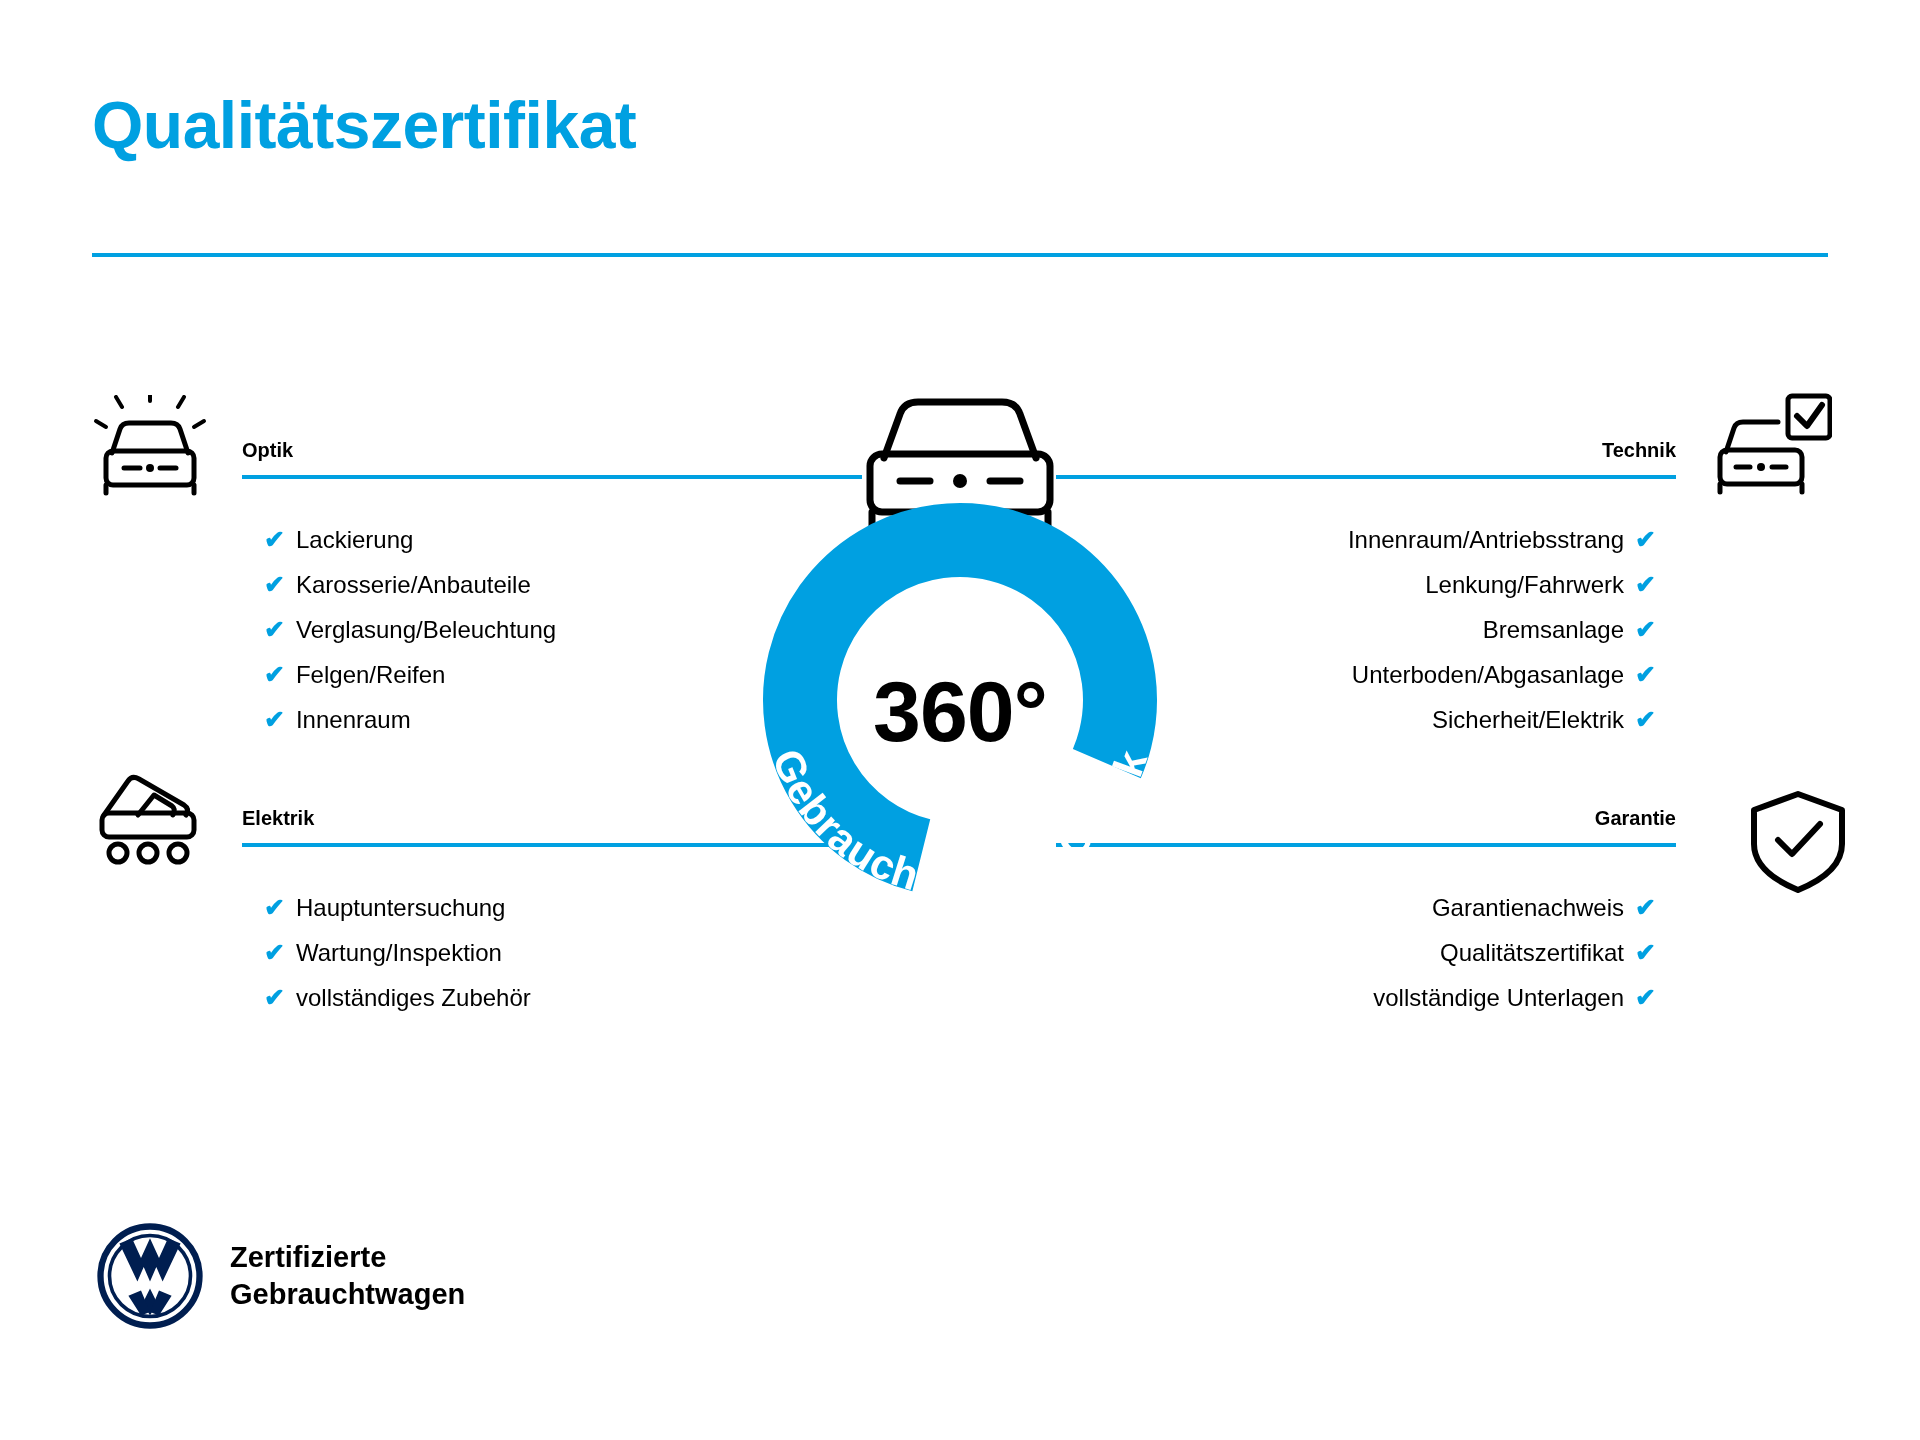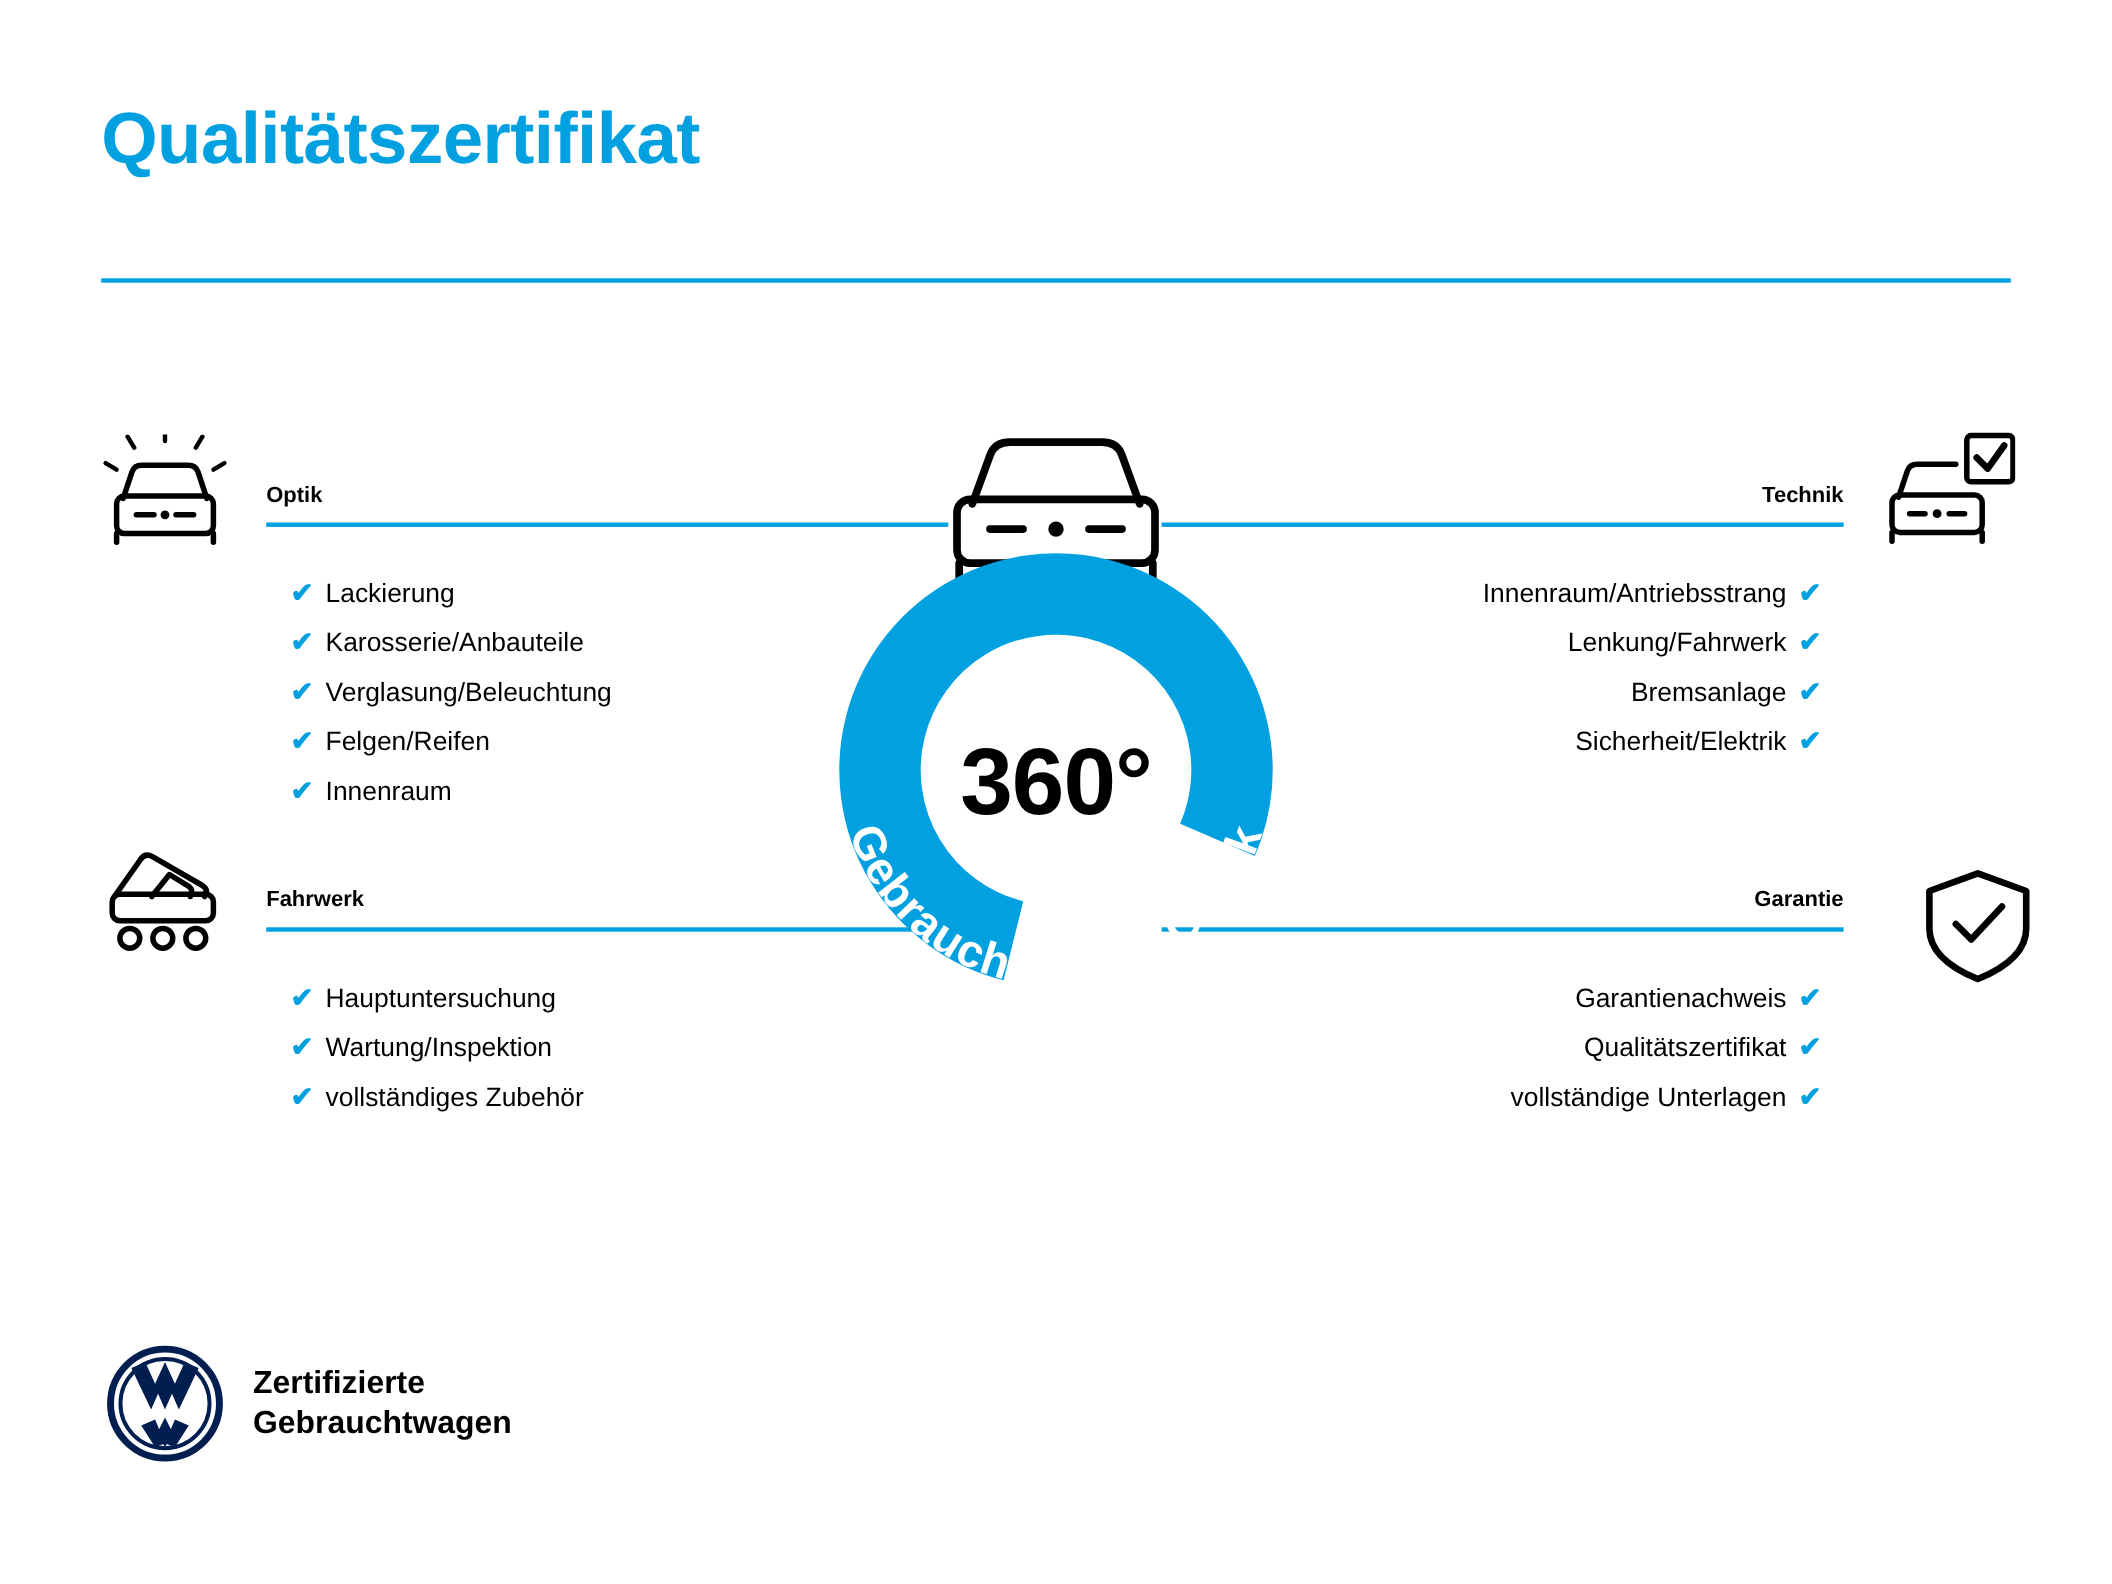--- a/index.html
+++ b/index.html
@@ -209,36 +209,37 @@
     <ul class="sec-list left">
       <li><span class="tick">✔</span><span>Lackierung</span></li>
       <li><span class="tick">✔</span><span>Karosserie/Anbauteile</span></li>
       <li><span class="tick">✔</span><span>Verglasung/Beleuchtung</span></li>
       <li><span class="tick">✔</span><span>Felgen/Reifen</span></li>
       <li><span class="tick">✔</span><span>Innenraum</span></li>
     </ul>
   </div>
 
   <div class="block block-left block-wartung">
-    <div class="sec-head">Fahrwerk</div>
+    <div class="sec-head">Elektrik</div>
     <div class="sec-rule"></div>
     <ul class="sec-list left">
       <li><span class="tick">✔</span><span>Hauptuntersuchung</span></li>
       <li><span class="tick">✔</span><span>Wartung/Inspektion</span></li>
       <li><span class="tick">✔</span><span>vollständiges Zubehör</span></li>
     </ul>
   </div>
 
   <div class="block block-right block-technik">
     <div class="sec-head right">Technik</div>
     <div class="sec-rule"></div>
     <ul class="sec-list right">
       <li><span>Innenraum/Antriebsstrang</span><span class="tick">✔</span></li>
       <li><span>Lenkung/Fahrwerk</span><span class="tick">✔</span></li>
       <li><span>Bremsanlage</span><span class="tick">✔</span></li>
+      <li><span>Unterboden/Abgasanlage</span><span class="tick">✔</span></li>
       <li><span>Sicherheit/Elektrik</span><span class="tick">✔</span></li>
     </ul>
   </div>
 
   <div class="block block-right block-garantie">
     <div class="sec-head right">Garantie</div>
     <div class="sec-rule"></div>
     <ul class="sec-list right">
       <li><span>Garantienachweis</span><span class="tick">✔</span></li>
       <li><span>Qualitätszertifikat</span><span class="tick">✔</span></li>

